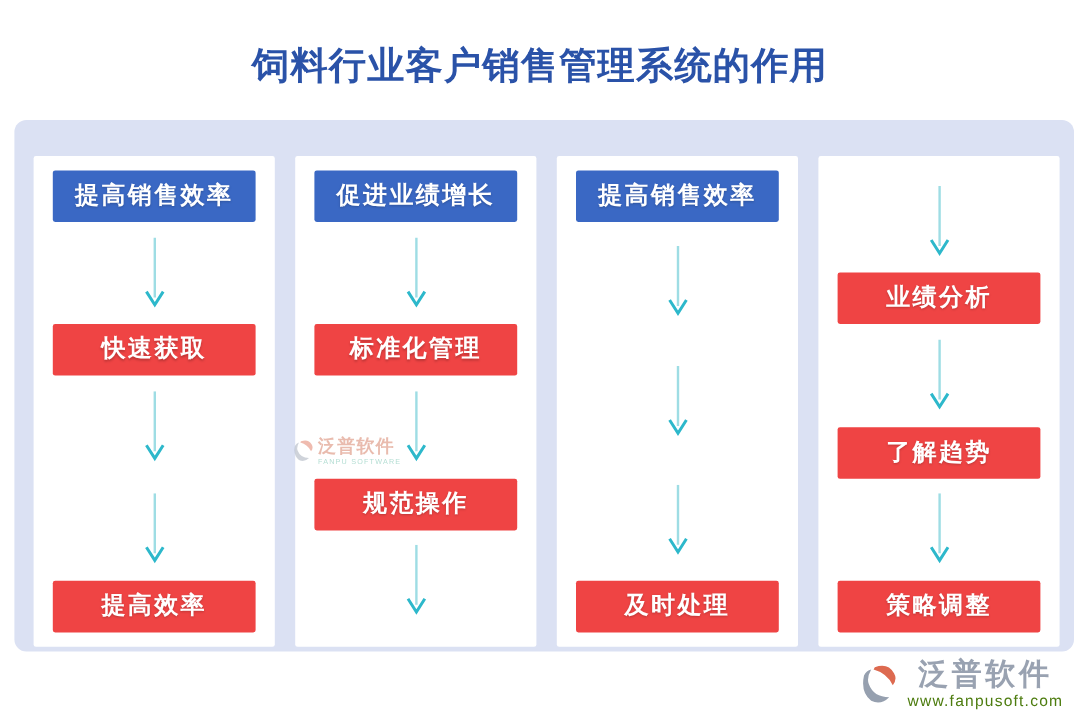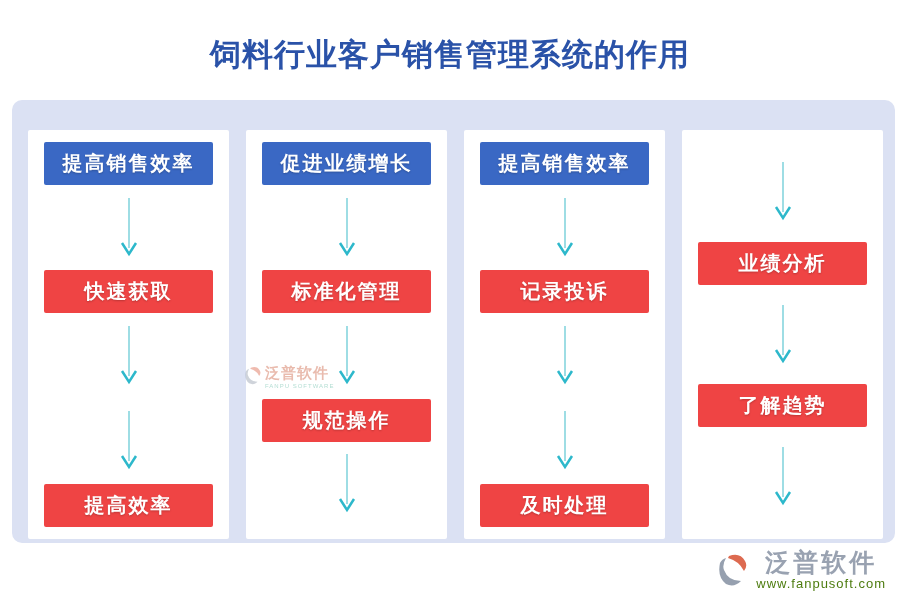--- a/index.html
+++ b/index.html
@@ -155,21 +155,20 @@
   </section>
 
   <section class="card">
     <div class="box head">提高销售效率</div>
     <div class="arrow-wrap">
       <svg width="24" height="60" viewBox="0 0 24 60">
         <line x1="12" y1="0" x2="12" y2="50" stroke="#9edde4" stroke-width="2"></line>
         <polyline points="5,45 12,56 19,45" fill="none" stroke="#2db8cb" stroke-width="2.5"></polyline>
       </svg>
     </div>
-    <div class="box step">记录投诉</div>
     <div class="arrow-wrap">
       <svg width="24" height="60" viewBox="0 0 24 60">
         <line x1="12" y1="0" x2="12" y2="50" stroke="#9edde4" stroke-width="2"></line>
         <polyline points="5,45 12,56 19,45" fill="none" stroke="#2db8cb" stroke-width="2.5"></polyline>
       </svg>
     </div>
     <div class="arrow-wrap">
       <svg width="24" height="60" viewBox="0 0 24 60">
         <line x1="12" y1="0" x2="12" y2="50" stroke="#9edde4" stroke-width="2"></line>
         <polyline points="5,45 12,56 19,45" fill="none" stroke="#2db8cb" stroke-width="2.5"></polyline>
@@ -192,20 +191,21 @@
         <polyline points="5,45 12,56 19,45" fill="none" stroke="#2db8cb" stroke-width="2.5"></polyline>
       </svg>
     </div>
     <div class="box step">了解趋势</div>
     <div class="arrow-wrap">
       <svg width="24" height="60" viewBox="0 0 24 60">
         <line x1="12" y1="0" x2="12" y2="50" stroke="#9edde4" stroke-width="2"></line>
         <polyline points="5,45 12,56 19,45" fill="none" stroke="#2db8cb" stroke-width="2.5"></polyline>
       </svg>
     </div>
+    <div class="box step">策略调整</div>
   </section>
 
 </div>
 
 <div class="watermark">
   <svg width="19" height="19" viewBox="0 0 34 34">
     <path d="M5,10 Q2,24 11,31 Q19,35 26,28 Q13,28 9,17 Q7,12 11,5 Q7,6 5,10 Z" fill="#96a0af"></path>
     <path d="M14,3 Q25,-1 30,8 Q33,13 29,18 Q24,8 13,5 Z" fill="#dd6a50"></path>
   </svg>
   <div class="wm-text">

